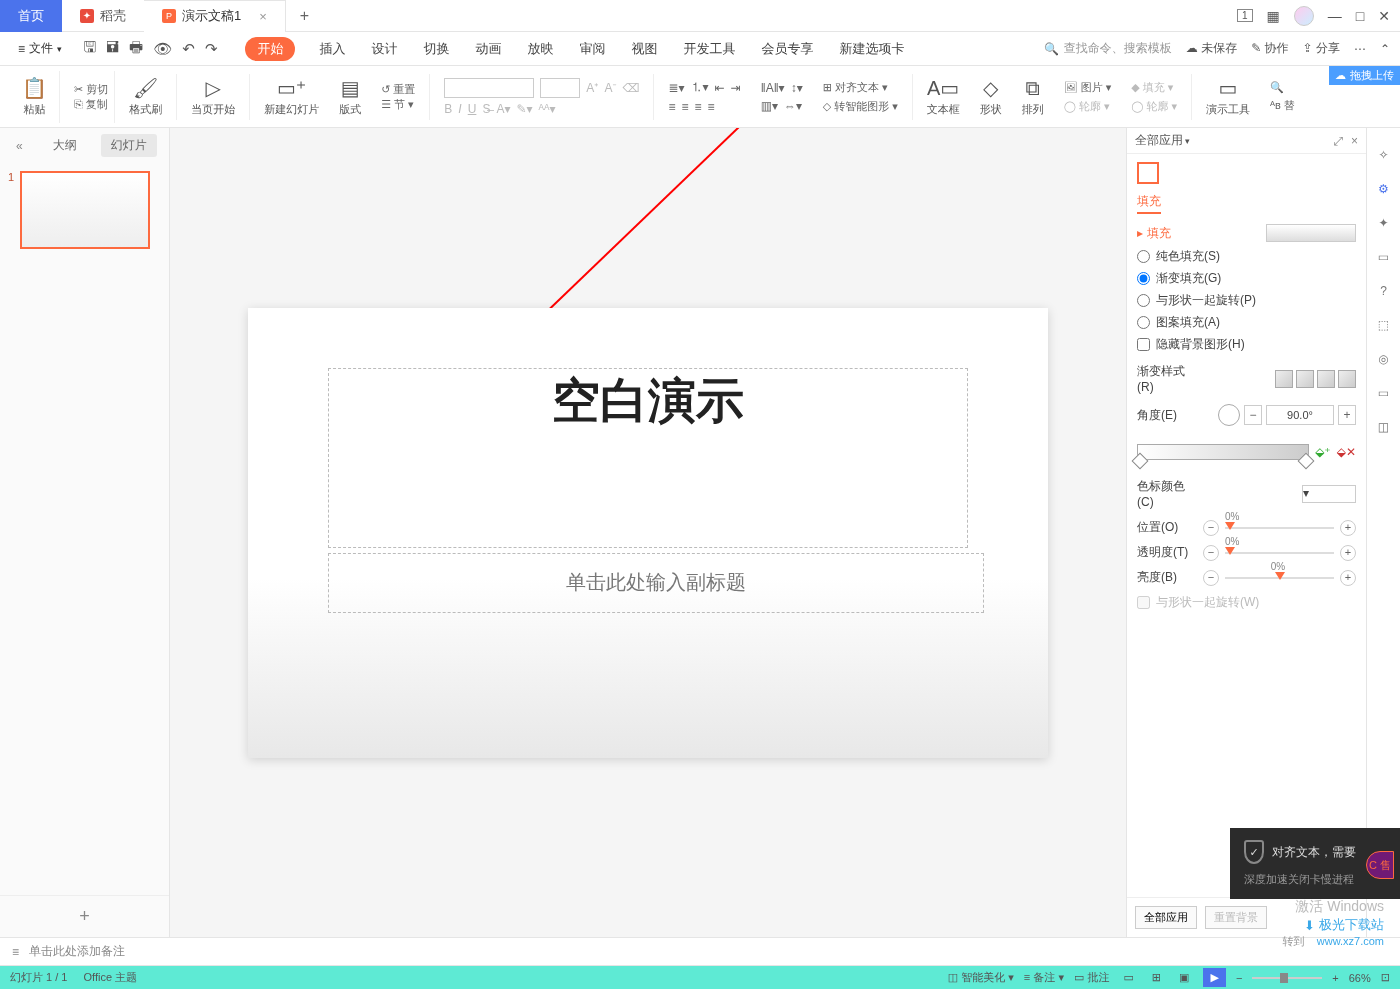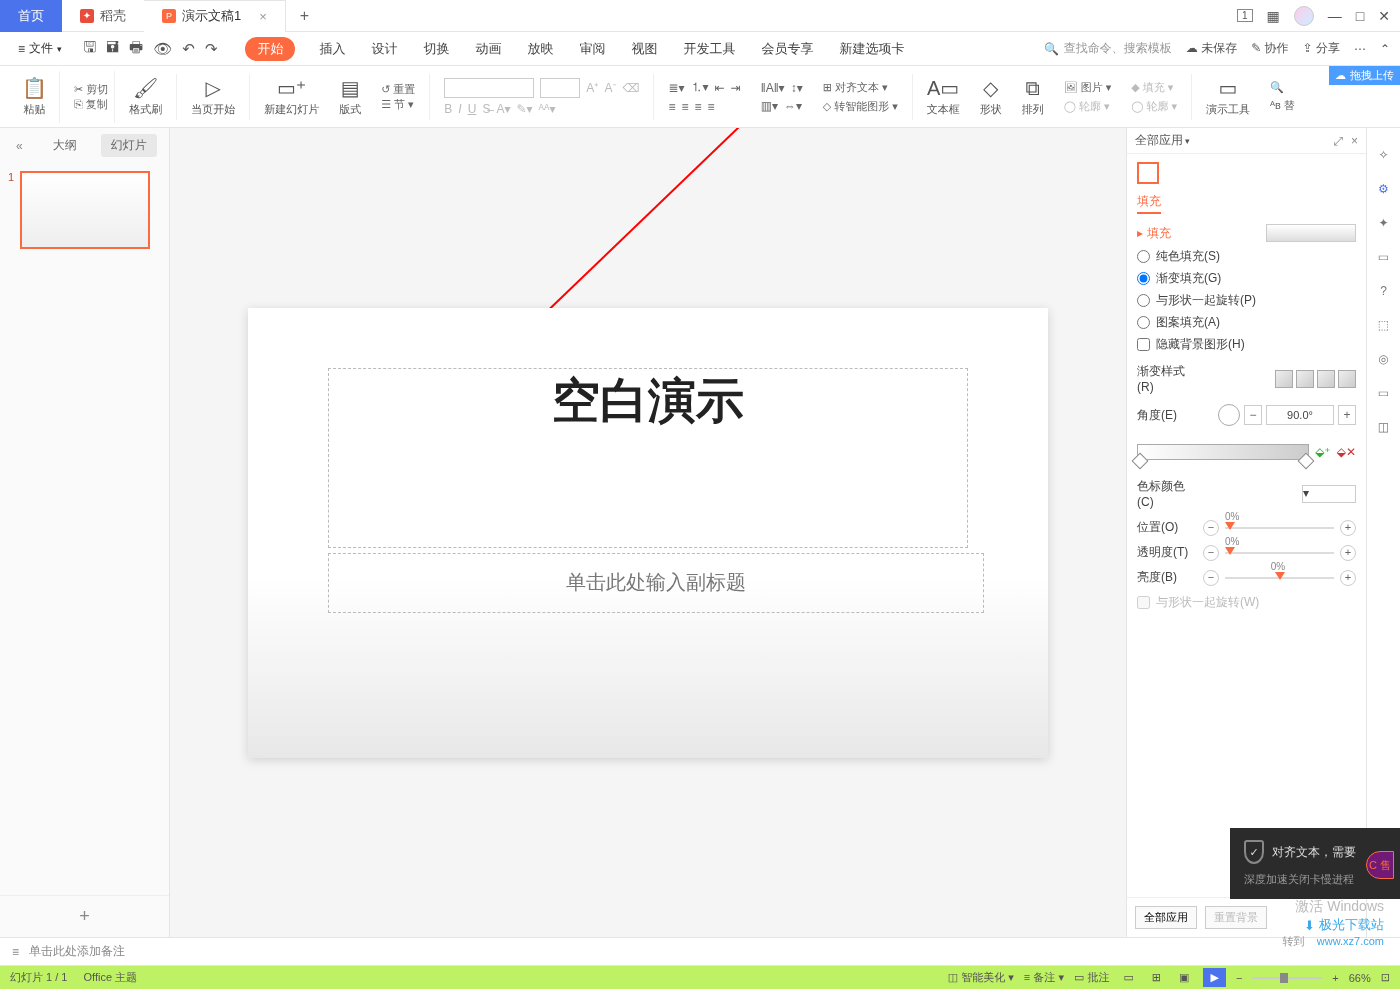--- a/index.html
+++ b/index.html
@@ -96,21 +96,21 @@
 .pct { position:absolute; top:-16px; font-size:10px; color:#888; }
 .color-sel { width: 54px; height: 18px; border: 1px solid #ccc; margin-left:auto; }
 .panel-footer { display:flex; gap:8px; padding:8px; border-top:1px solid #eee; }
 .pf-btn { border:1px solid #ccc; padding:3px 8px; font-size:11px; background:#fafafa; }
 
 
 .iconstrip { width: 34px; border-left: 1px solid #e5e5e5; display: flex; flex-direction: column; align-items: center; gap: 20px; padding-top: 20px; color: #777; }
 .iconstrip .active { color: #4b73ec; }
 
 
-.statusbar { height: 24px; border-top: 1px solid #e5e5e5; display: flex; align-items: center; padding: 0 10px; gap: 16px; font-size: 11px; color: #555; background:#bef264; }
+.statusbar { height: 24px; border-top: 1px solid #e5e5e5; display: flex; align-items: center; padding: 0 10px; gap: 16px; font-size: 11px; color: #555; background:#5eead4; }
 .sb-right { margin-left: auto; display: flex; align-items: center; gap: 10px; }
 .view-btn { padding:2px 3px; border:1px solid transparent; }
 .view-btn.play { background:#4b73ec; color:#fff; padding:2px 6px; }
 .zoom-track { width:70px; height:2px; background:#ccc; position:relative; }
 .zoom-thumb { position:absolute; left:40%; top:-4px; width:8px; height:10px; background:#888; }
 
 
 .popup { position:absolute; right:0; bottom:90px; width:170px; background:#2b2b2b; color:#ddd; padding:12px 14px; font-size:12px; }
 .popup-hdr { display:flex; align-items:center; gap:8px; margin-bottom:8px; }
 .shield { width:20px; height:24px; border:2px solid #888; border-radius:3px 3px 50% 50%; display:flex; align-items:center; justify-content:center; font-size:11px; }

